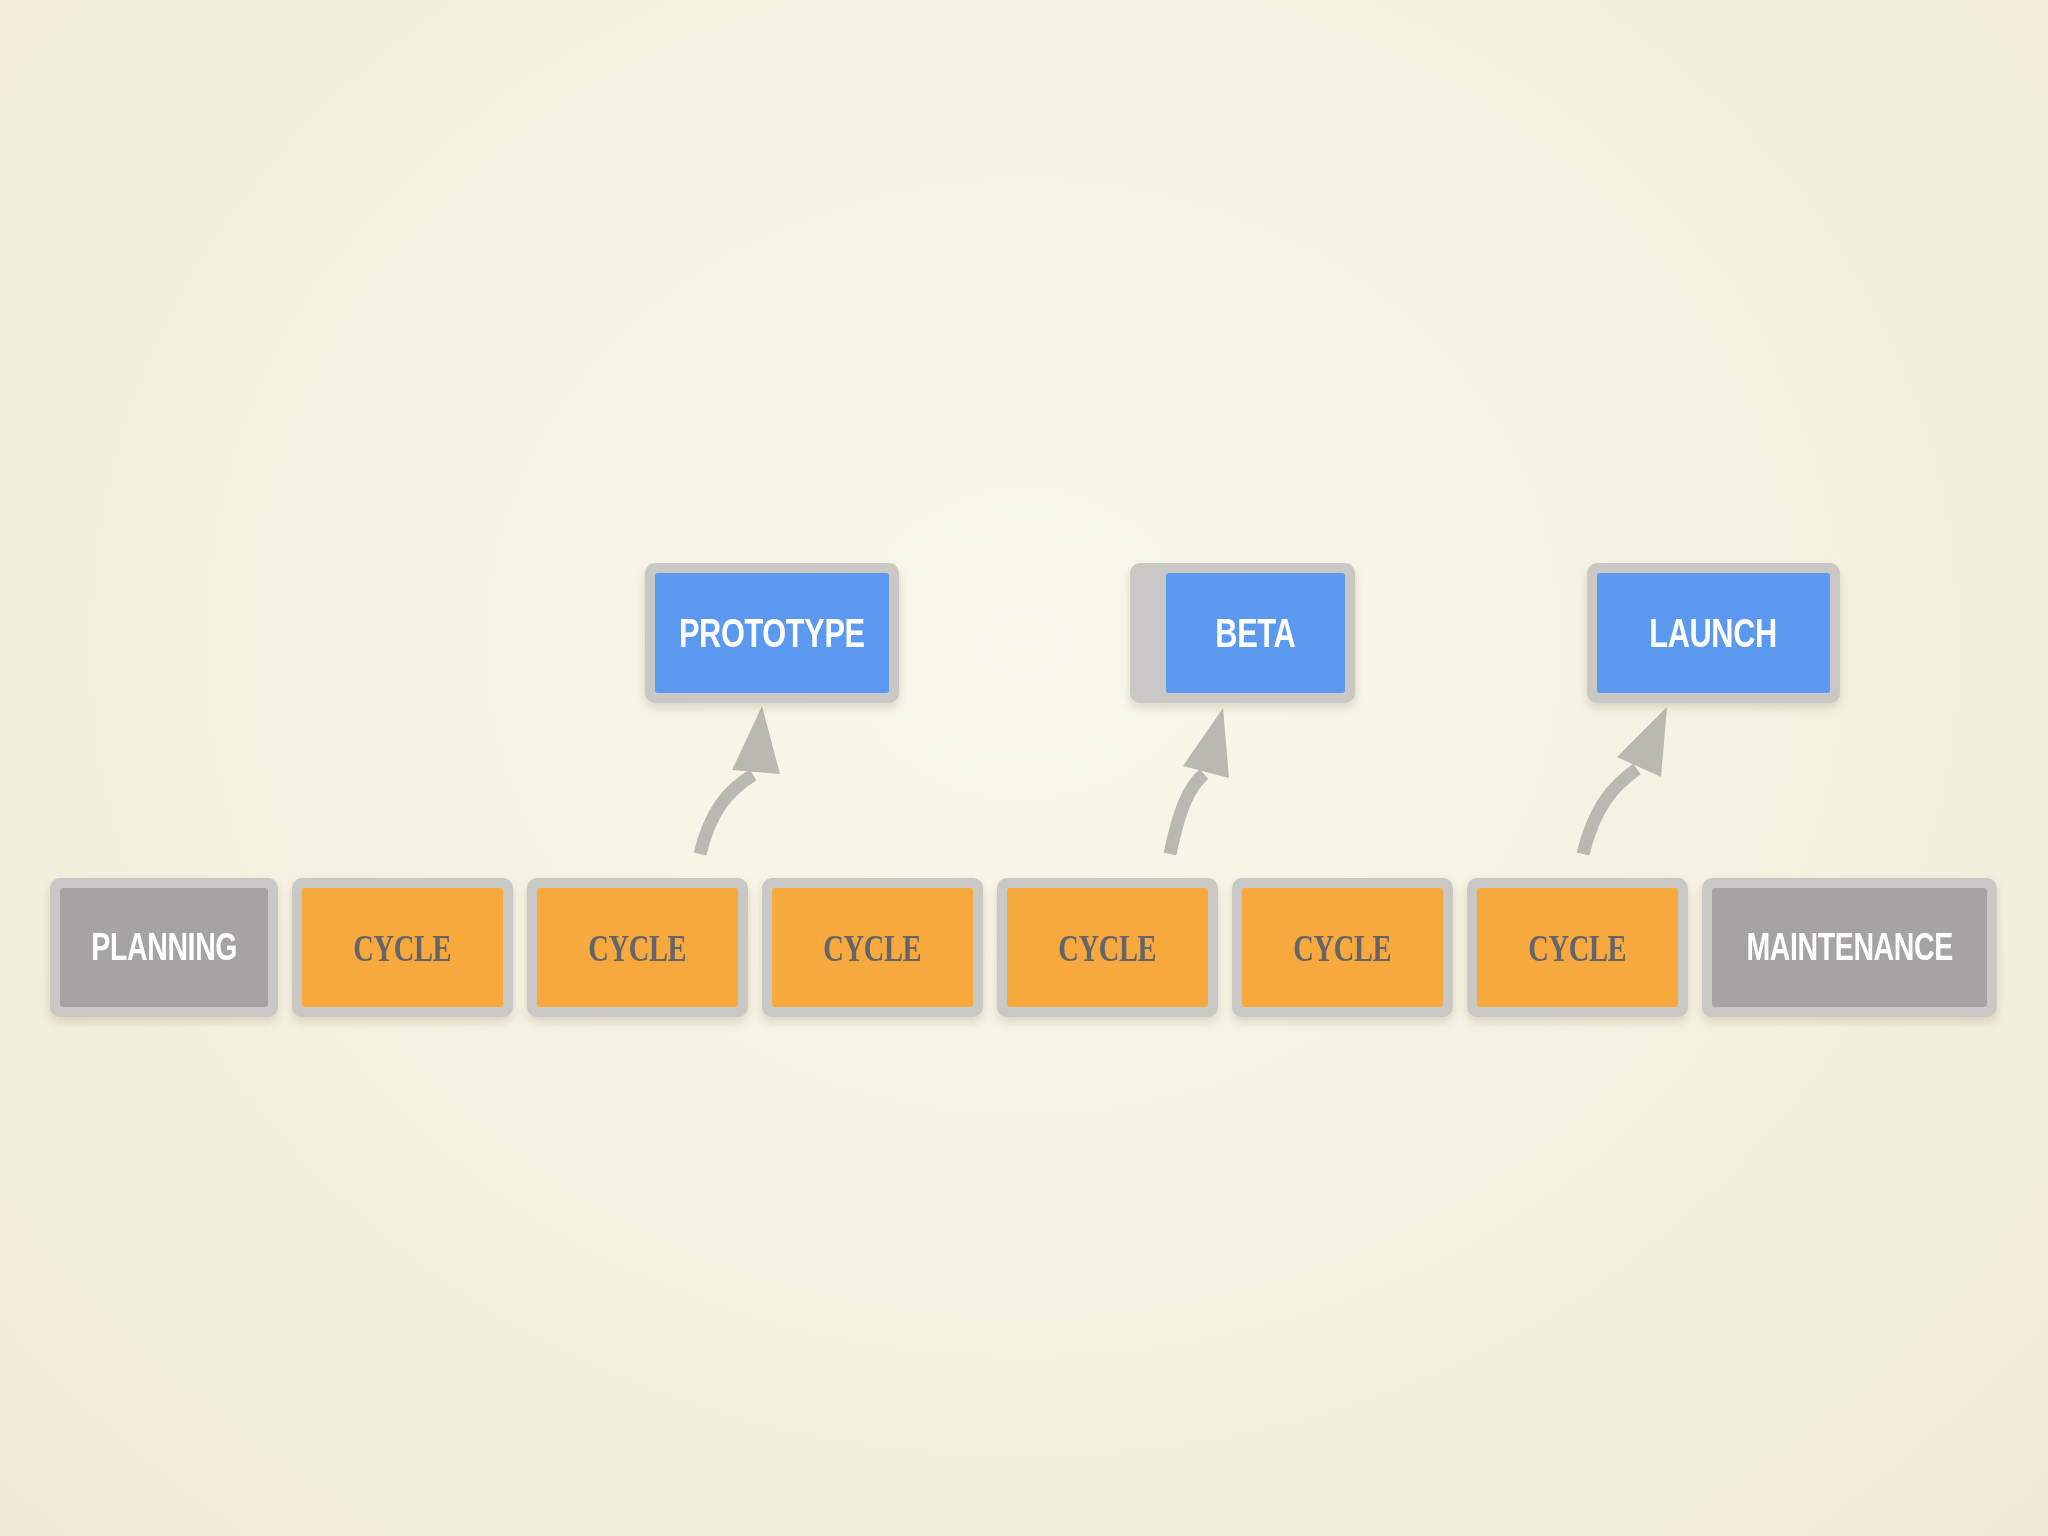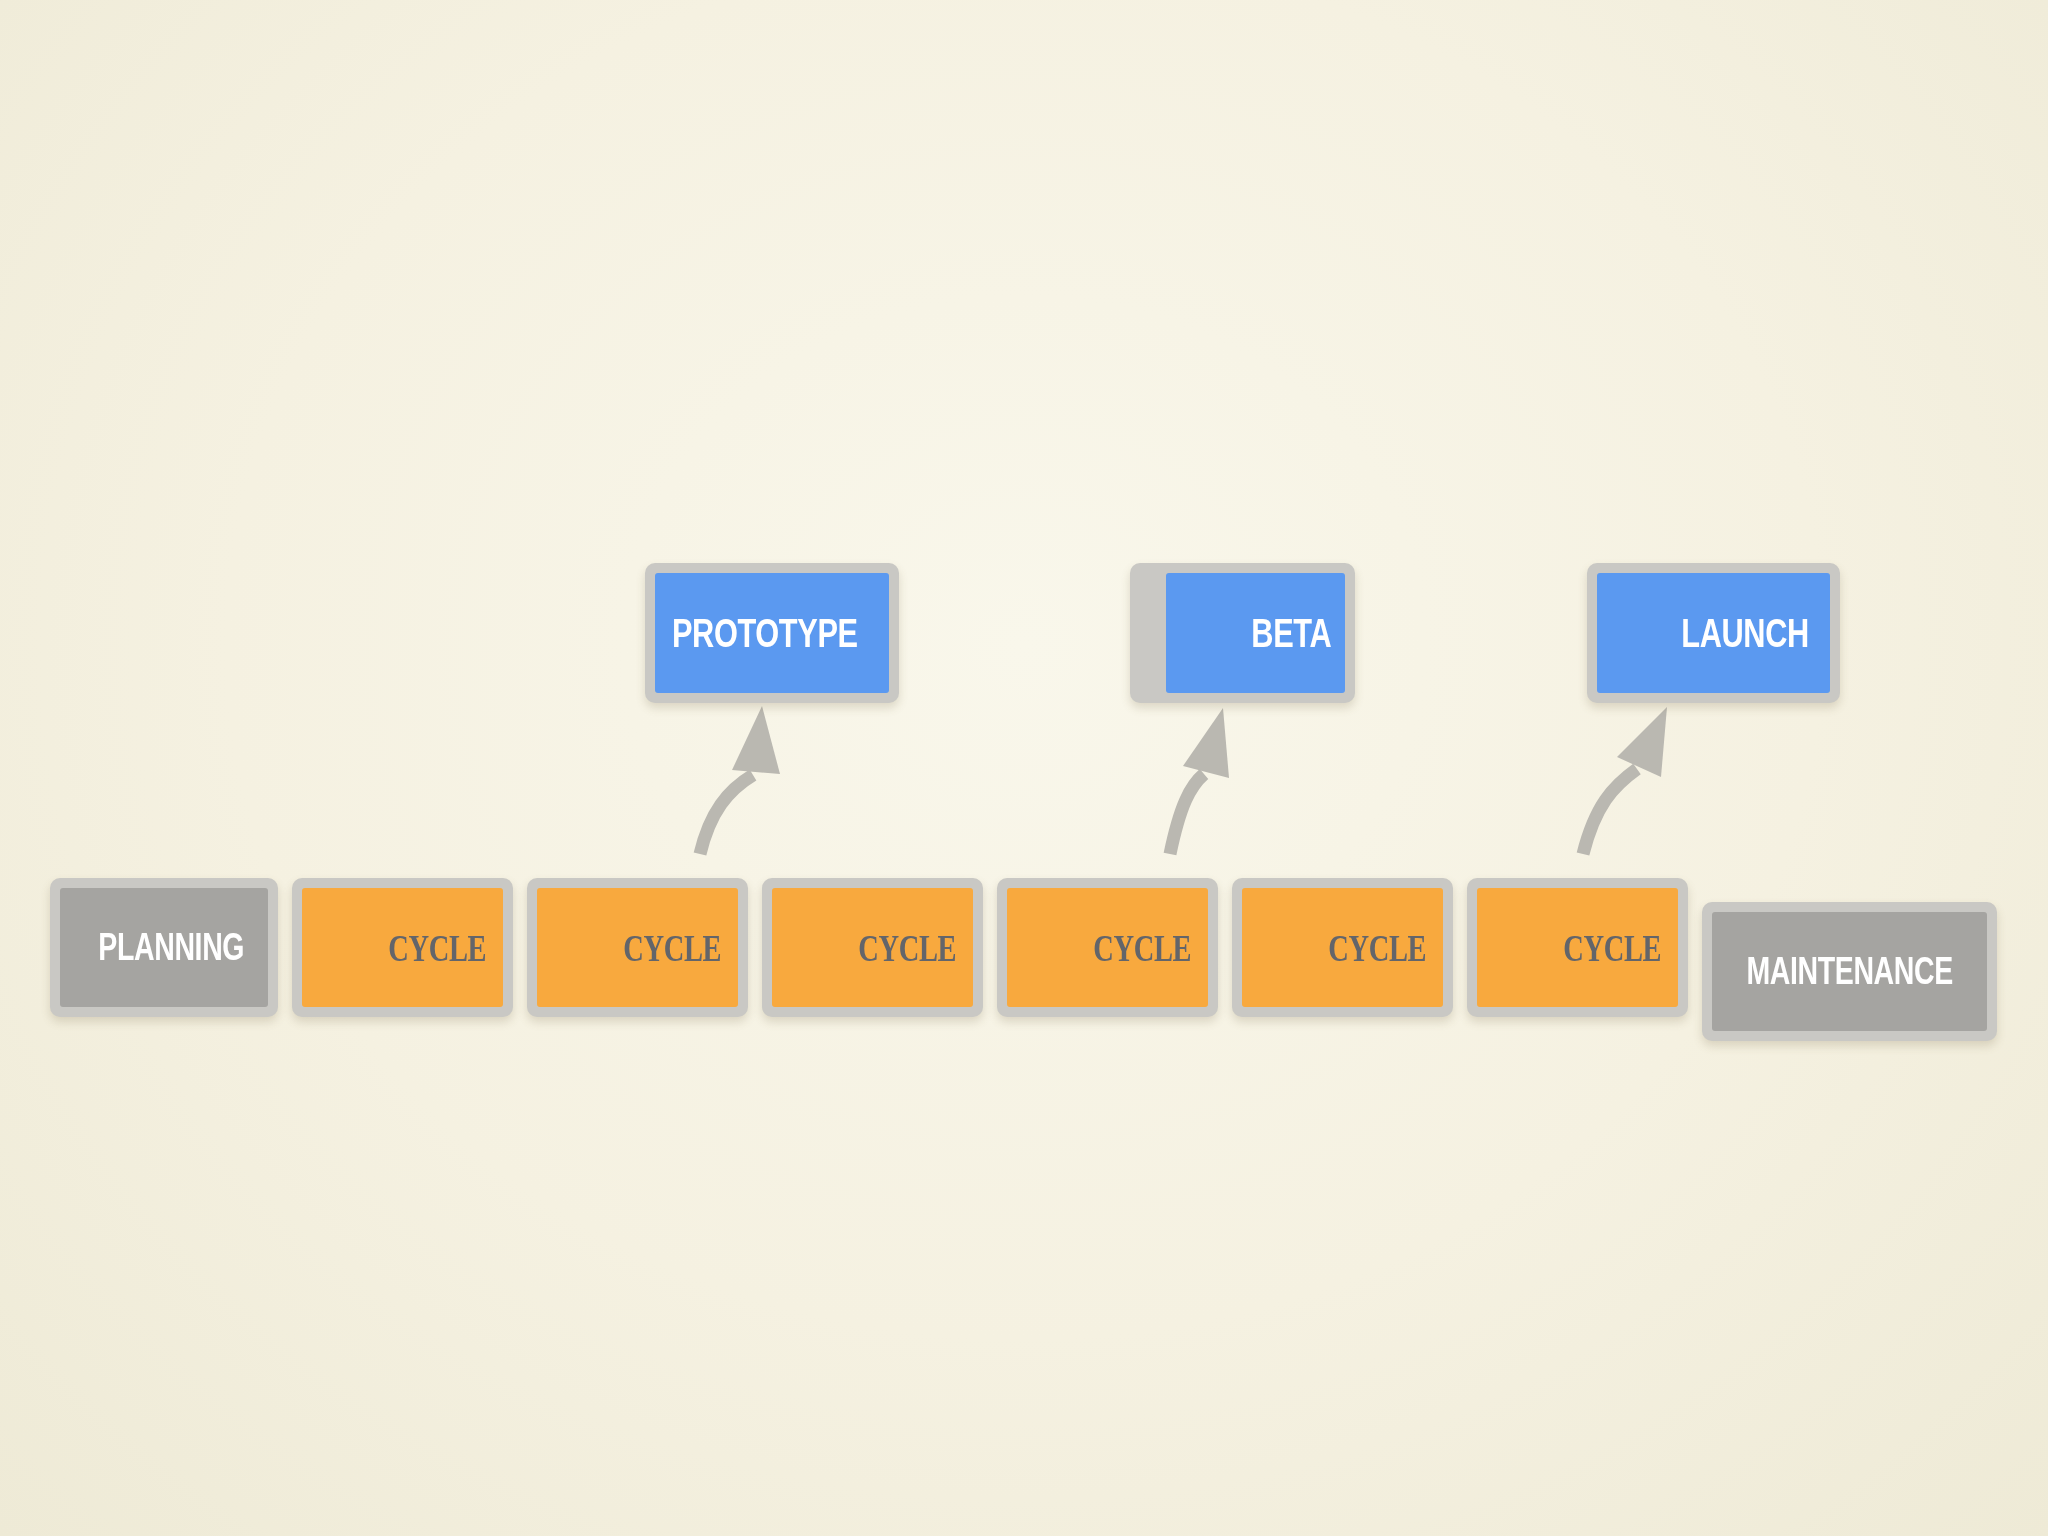--- a/index.html
+++ b/index.html
@@ -35,21 +35,21 @@
     position:absolute;
     background:var(--frame,#c9c8c4);
     border-radius:10px;
     padding:10px;
     box-shadow:0 5px 10px rgba(110,95,60,0.20);
     z-index:2;
   }
   .plate{
     width:100%;height:100%;
     border-radius:3px;
-    display:flex;align-items:center;justify-content:flex-end;
+    display:flex;align-items:center;justify-content:center;
   }
   .label{
     font-weight:bold;
     white-space:nowrap;
     letter-spacing:-0.5px;
     transform:scaleX(0.75);
   }
   .milestone{top:563px;height:140px;}
   .milestone .plate{background:var(--milestone_fill,#5b99f0);}
   .milestone .label{font-size:41px;color:var(--light_text,#ffffff);}
@@ -68,21 +68,21 @@
     box-shadow:0 5px 10px rgba(110,95,60,0.20);
     height:139px;
   }
   .tbox .label{font-size:38px;}
   .tbox.cycle{flex:1 1 auto;}
   .tbox.cycle .plate{background:var(--cycle_fill,#f8a93e);font-family:Liberation Serif, serif;}
   .tbox.cycle .label{color:var(--cycle_text,#63656a);}
   .tbox.phase .plate{background:var(--phase_fill,#a5a4a1);}
   .tbox.phase .label{color:var(--light_text,#ffffff);}
   .tbox.phase-planning{flex:0 0 228px;}
-  .tbox.phase-maintenance{flex:0 0 280px;margin-top:24px;}
+  .tbox.phase-maintenance{flex:0 0 280px;}
 </style>
 </head>
 <body>
 
 <div class="stage">
 
   <svg class="arrows-layer" viewBox="0 0 2048 1536" xmlns="http://www.w3.org/2000/svg">
     <g>
       <path class="arrow-stem" d="M 700,854 C 710,812 728,790 753,775"></path>
       <polygon class="arrow-head" points="762,706 780,774 732,770"></polygon>

